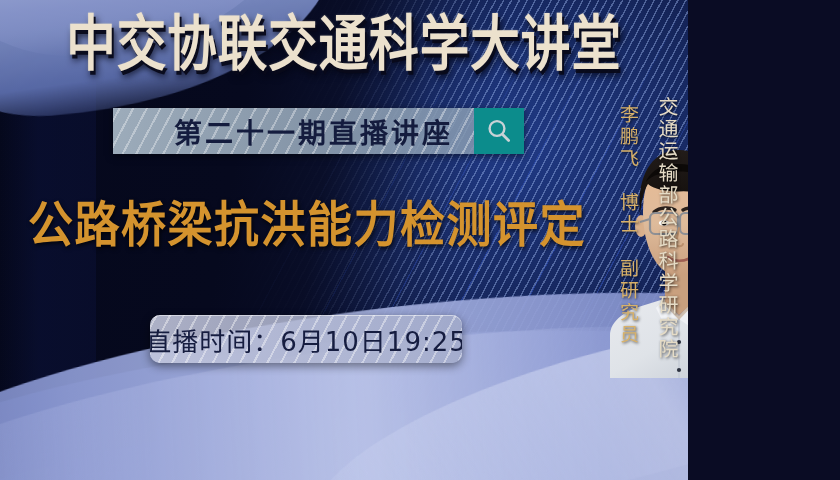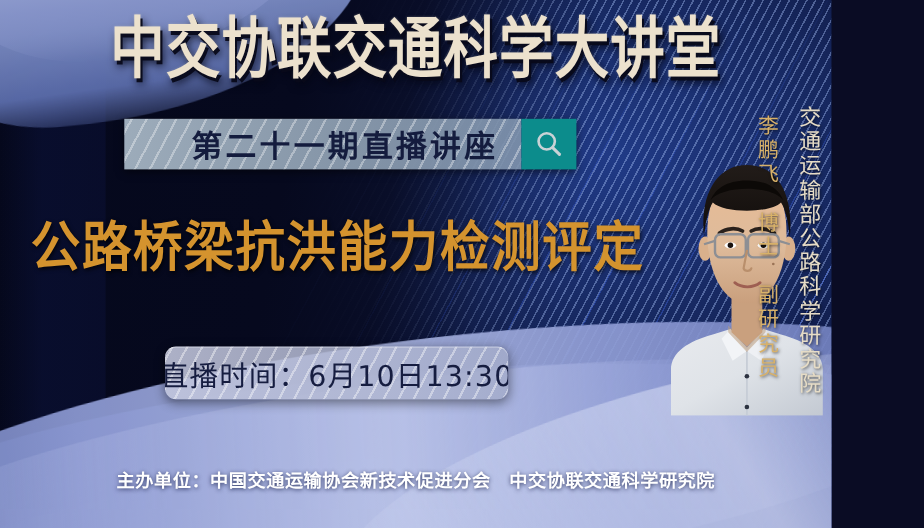--- a/index.html
+++ b/index.html
@@ -7,21 +7,21 @@
     margin: 0;
     padding: 0;
     background: #0a0c24;
   }
   body {
     font-family: "Liberation Sans", "DejaVu Sans", sans-serif;
   }
 
   #poster {
     position: relative;
-    width: 756px;
+    width: 688px;
     height: 480px;
     overflow: hidden;
     background: #070a20;
     user-select: none;
   }
 
   
   .bg-layer {
     position: absolute;
     inset: 0;
@@ -393,21 +393,21 @@
             <circle cx="13" cy="12.5" r="7.4" fill="none" stroke="#c9d2d6" stroke-width="2.4"></circle>
             <line x1="18.4" y1="18.2" x2="24.6" y2="24.4" stroke="#c9d2d6" stroke-width="2.8" stroke-linecap="round"></line>
           </svg>
         </span>
       </div>
     </div>
 
     <div id="headline">公路桥梁抗洪能力检测评定</div>
 
     <div id="time-pill">
-      <span id="time-text">直播时间：6月10日13:30</span>
+      <span id="time-text">直播时间：6月10日19:25</span>
     </div>
 
     <div id="portrait">
       <svg width="150" height="258" viewBox="0 0 150 258" aria-hidden="true">
         <defs>
           <linearGradient id="shirtG" x1="0" y1="0" x2="1" y2="1">
             <stop offset="0%" stop-color="#e8eaee"></stop>
             <stop offset="48%" stop-color="#dfe3e8"></stop>
             <stop offset="100%" stop-color="#c3c9d2"></stop>
           </linearGradient>
@@ -461,18 +461,15 @@
         <path d="M64 137 C70 142 81 142 87 137" stroke="#9e5f52" stroke-width="2.6" fill="none" stroke-linecap="round"></path>
 
         <circle cx="99" cy="120" r="1.2" fill="#9a7356"></circle>
       </svg>
     </div>
 
     <div class="vtext" id="speaker-affiliation">交通运输部公路科学研究院</div>
 
     <div class="vtext" id="speaker-name">李鹏飞　博士　副研究员</div>
 
-    <div id="footer-bar">
-      <span id="footer-text">主办单位：中国交通运输协会新技术促进分会　中交协联交通科学研究院</span>
-    </div>
 
   </div>
 </div>
 
 </body></html>

